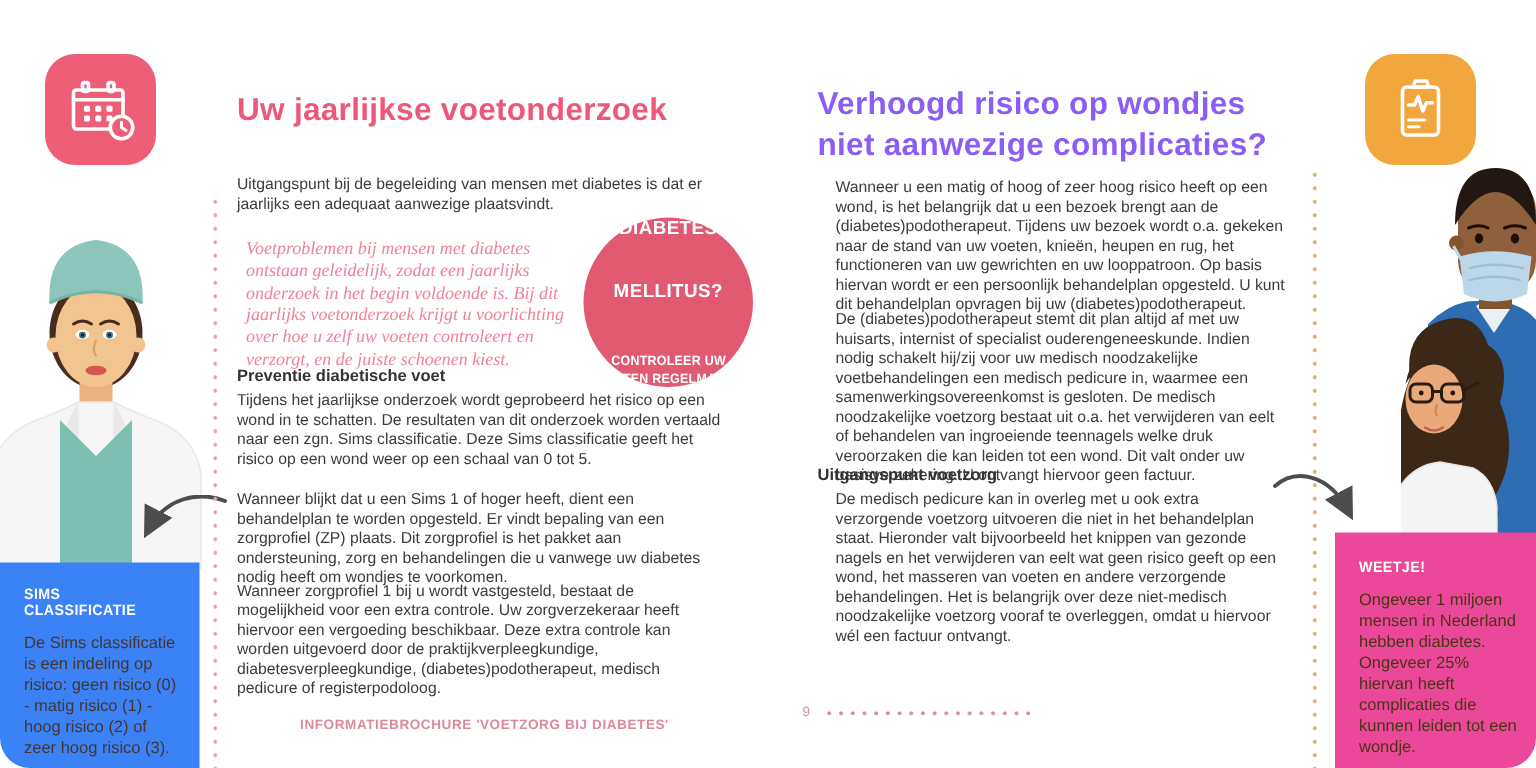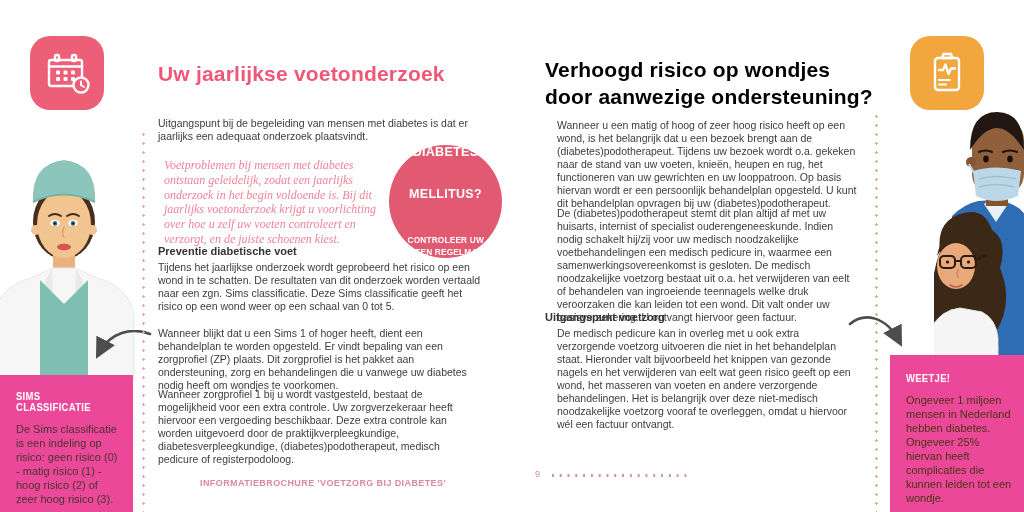--- a/index.html
+++ b/index.html
@@ -1,46 +1,46 @@
 <!DOCTYPE html>
 <html><head>
 <meta charset="utf-8">
 <style>
   html,body{margin:0;padding:0;background:#ffffff;}
   .canvas{position:relative;width:1024px;height:512px;background:#ffffff;overflow:hidden;
-          font-family:"Liberation Sans",sans-serif;color:#3c3c3c;}
+          font-family:"Liberation Sans",sans-serif;color:#3c3c3c;border-radius:20px;}
 
   
   .tile{position:absolute;width:74px;height:74px;border-radius:20px;display:flex;align-items:center;justify-content:center;}
   .tile-pink{left:30px;top:36px;background:#ec5f77;}
   .tile-orange{left:910px;top:36px;background:#f1a73e;}
 
   
   .title{position:absolute;font-weight:bold;font-size:21px;line-height:27px;letter-spacing:.2px;}
   .title-left{left:158px;top:46px;width:340px;color:#ee5878;}
-  .title-right{left:545px;top:42px;width:400px;color:#000000;}
+  .title-right{left:545px;top:42px;width:400px;color:#8b5cf6;}
 
   .body-text{position:absolute;font-size:10.5px;line-height:13px;color:#3c3c3c;}
   .lp{left:158px;width:324px;}
   .rp{left:545px;width:302px;margin-left:12px;}
   .sec-head{position:absolute;font-size:11px;font-weight:bold;color:#333;}
 
   .quote{position:absolute;left:164px;top:146px;width:214px;font-style:italic;
          font-size:12px;line-height:14.8px;color:#ef8398;font-family:Liberation Serif, serif;}
 
   
   .badge{position:absolute;left:389px;top:145px;width:113px;height:113px;border-radius:50%;
          background:#e25a72;color:#fff;display:flex;flex-direction:column;align-items:center;
          justify-content:space-between;text-align:center;}
   .badge .b1{font-weight:bold;font-size:12.5px;line-height:15px;letter-spacing:.3px;}
   .badge .b2{margin-top:6px;font-size:9px;line-height:11.5px;letter-spacing:.2px;font-weight:bold;
              transform:scaleX(.92);}
 
   
-  .sims-box{position:absolute;left:0;top:375px;width:133px;height:137px;background:#ec4899;
+  .sims-box{position:absolute;left:0;top:375px;width:133px;height:137px;background:#3b82f6;
             padding:16px 12px 0 16px;box-sizing:border-box;}
   .weetje-box{position:absolute;left:890px;top:355px;width:134px;height:157px;background:#ec4899;
               padding:18px 12px 0 16px;box-sizing:border-box;}
   .box-title{color:#ffffff;font-weight:bold;font-size:10px;letter-spacing:.3px;margin-bottom:9px;
              transform:scaleX(.95);transform-origin:left;}
   .box-text{font-size:11px;line-height:14px;color:#463530;}
   .weetje-box .box-text{color:#4a3414;}
 
   .footer{position:absolute;left:158px;top:478px;width:330px;text-align:center;color:#d98a9b;
           font-size:9px;font-weight:bold;letter-spacing:.4px;}
@@ -96,21 +96,21 @@
         <polyline points="15,20 19,20 21.5,14.5 24.5,24 27,18.5 31,18.5"></polyline>
       </g>
       <g stroke="#ffffff" stroke-width="2" stroke-linecap="round">
         <line x1="15" y1="30" x2="26" y2="30"></line>
         <line x1="15" y1="34.5" x2="22" y2="34.5"></line>
       </g>
     </svg>
   </div>
 
   <h1 class="title title-left">Uw jaarlijkse voetonderzoek</h1>
-  <p class="body-text lp" style="top:106px;">Uitgangspunt bij de begeleiding van mensen met diabetes is dat er jaarlijks een adequaat onderzoek plaatsvindt.</p>
+  <p class="body-text lp" style="top:106px;">Uitgangspunt bij de begeleiding van mensen met diabetes is dat er jaarlijks een adequaat aanwezige plaatsvindt.</p>
   <p class="quote">Voetproblemen bij mensen met diabetes ontstaan geleidelijk, zodat een jaarlijks onderzoek in het begin voldoende is. Bij dit jaarlijks voetonderzoek krijgt u voorlichting over hoe u zelf uw voeten controleert en verzorgt, en de juiste schoenen kiest.</p>
 
   <div class="badge">
     <div class="b1">DIABETES</div>
     <div class="b1">MELLITUS?</div>
     <div class="b2">
       <span>CONTROLEER UW</span><br>
       <span>VOETEN REGELMATIG!</span>
     </div>
   </div>
@@ -157,21 +157,21 @@
 
   <div class="sims-box">
     <div class="box-title">SIMS CLASSIFICATIE</div>
     <div class="box-text">De Sims classificatie is een indeling op risico: geen risico (0) - matig risico (1) - hoog risico (2) of zeer hoog risico (3).</div>
   </div>
 
   <div class="vdots vdots-left"></div>
 
   <h1 class="title title-right">
     <span>Verhoogd risico op wondjes</span><br>
-    <span>door aanwezige ondersteuning?</span>
+    <span>niet aanwezige complicaties?</span>
   </h1>
   <p class="body-text rp" style="top:108px;">Wanneer u een matig of hoog of zeer hoog risico heeft op een wond, is het belangrijk dat u een bezoek brengt aan de (diabetes)podotherapeut. Tijdens uw bezoek wordt o.a. gekeken naar de stand van uw voeten, knieën, heupen en rug, het functioneren van uw gewrichten en uw looppatroon. Op basis hiervan wordt er een persoonlijk behandelplan opgesteld. U kunt dit behandelplan opvragen bij uw (diabetes)podotherapeut.</p>
   <p class="body-text rp" style="top:196px;">De (diabetes)podotherapeut stemt dit plan altijd af met uw huisarts, internist of specialist ouderengeneeskunde. Indien nodig schakelt hij/zij voor uw medisch noodzakelijke voetbehandelingen een medisch pedicure in, waarmee een samenwerkingsovereenkomst is gesloten. De medisch noodzakelijke voetzorg bestaat uit o.a. het verwijderen van eelt of behandelen van ingroeiende teennagels welke druk veroorzaken die kan leiden tot een wond. Dit valt onder uw basisverzekering. U ontvangt hiervoor geen factuur.</p>
   <h2 class="sec-head" style="left:545px;top:302px;">Uitgangspunt voetzorg</h2>
   <p class="body-text rp" style="top:316px;">De medisch pedicure kan in overleg met u ook extra verzorgende voetzorg uitvoeren die niet in het behandelplan staat. Hieronder valt bijvoorbeeld het knippen van gezonde nagels en het verwijderen van eelt wat geen risico geeft op een wond, het masseren van voeten en andere verzorgende behandelingen. Het is belangrijk over deze niet-medisch noodzakelijke voetzorg vooraf te overleggen, omdat u hiervoor wél een factuur ontvangt.</p>
 
   <span class="page-num">9</span>
   <div class="dot-leader"></div>
 
   <svg class="illu illu-right" viewBox="0 0 90 256">

